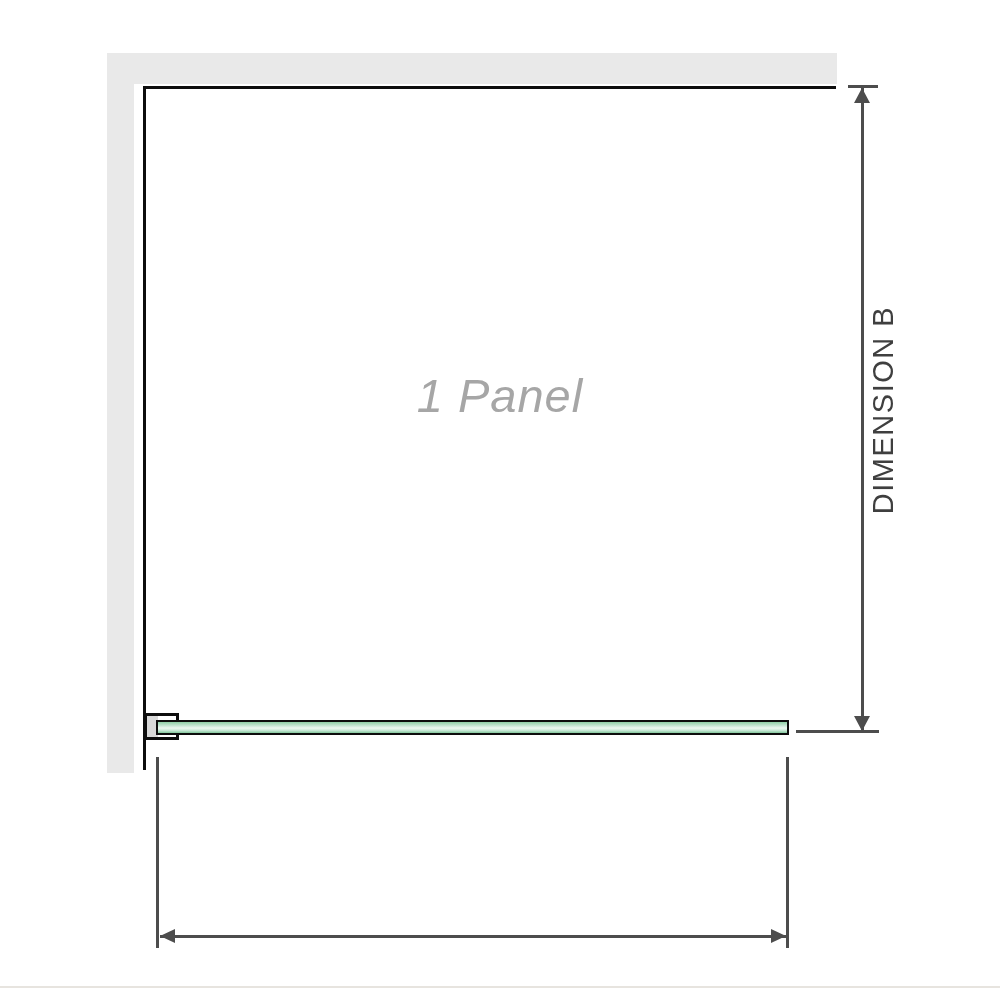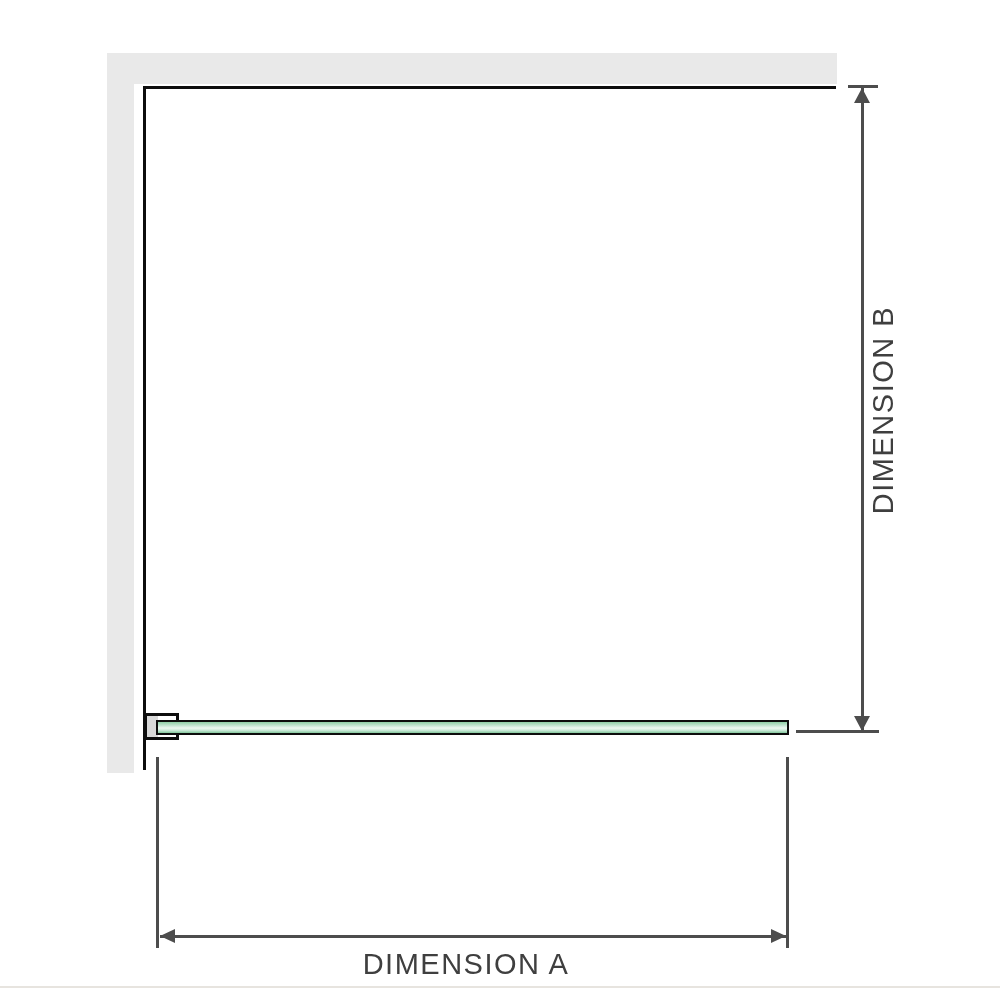--- a/index.html
+++ b/index.html
@@ -147,36 +147,36 @@
 <body>
 
 <div class="canvas">
 
   <div class="abs wall-top"></div>
   <div class="abs wall-left"></div>
 
   <div class="abs edge-top"></div>
   <div class="abs edge-left"></div>
 
+  <div class="abs panel-label">1 Panel</div>
 
   <div class="abs clamp">
     <div class="clamp-insert"></div>
   </div>
 
   <div class="abs glass-bar"></div>
 
   <div class="abs dim-b-tick-top"></div>
   <div class="abs dim-b-tick-bottom"></div>
   <div class="abs dim-line-v"></div>
   <div class="abs dim-b-arrow-up"></div>
   <div class="abs dim-b-arrow-down"></div>
   <div class="abs dim-b-label">DIMENSION B</div>
 
   <div class="abs dim-a-ext-left"></div>
   <div class="abs dim-a-ext-right"></div>
   <div class="abs dim-line-h"></div>
   <div class="abs dim-a-arrow-left"></div>
   <div class="abs dim-a-arrow-right"></div>
-  <div class="abs dim-a-label">DIMENSION A</div>
 
   <div class="abs bottom-rule"></div>
 
 </div>
 
 </body></html>

